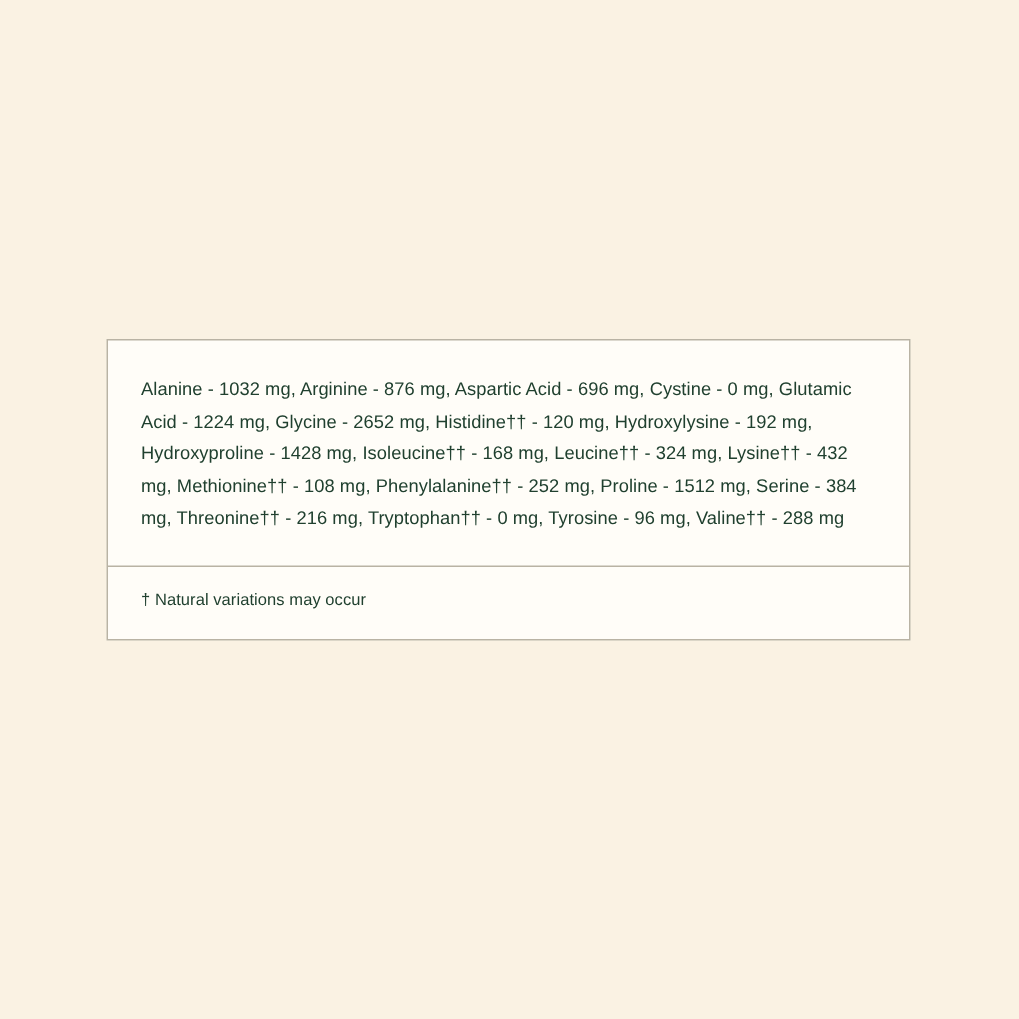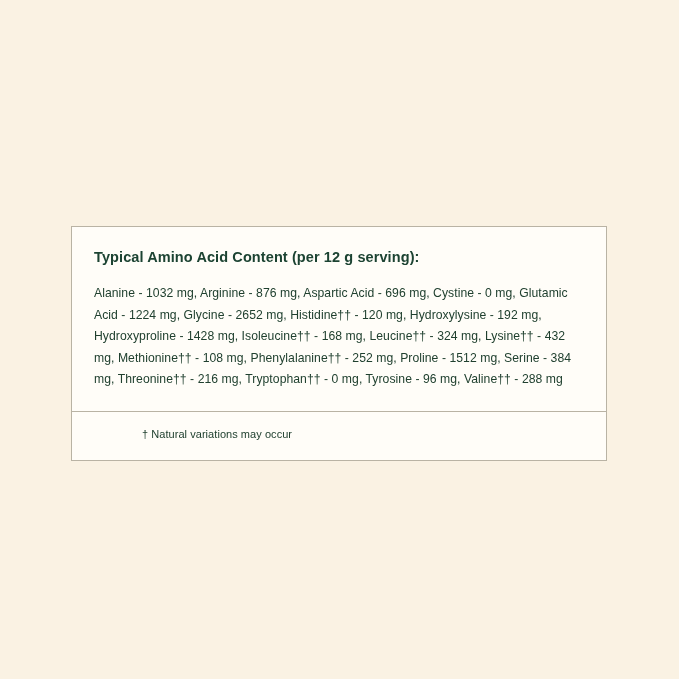--- a/index.html
+++ b/index.html
@@ -39,34 +39,32 @@
     margin: 0;
     letter-spacing: 0.05px;
   }
   .panel-divider {
     height: 1px;
     background: #b9b3a4;
     width: 100%;
   }
   .panel-footer {
     padding: 14px 22px 16px 22px;
-    margin-left: 48px;
   }
   .footnote {
     font-size: 11px;
     color: #20402f;
     line-height: 1.6;
     letter-spacing: 0.05px;
   }
 </style>
 </head>
 <body>
 
 <div class="panel">
   <div class="panel-body">
-    <h2 class="panel-title">Typical Amino Acid Content (per 12 g serving):</h2>
     <p class="panel-content">Alanine - 1032 mg, Arginine - 876 mg, Aspartic Acid - 696 mg, Cystine - 0 mg, Glutamic Acid - 1224 mg, Glycine - 2652 mg, Histidine†† - 120 mg, Hydroxylysine - 192 mg, Hydroxyproline - 1428 mg, Isoleucine†† - 168 mg, Leucine†† - 324 mg, Lysine†† - 432 mg, Methionine†† - 108 mg, Phenylalanine†† - 252 mg, Proline - 1512 mg, Serine - 384 mg, Threonine†† - 216 mg, Tryptophan†† - 0 mg, Tyrosine - 96 mg, Valine†† - 288 mg</p>
   </div>
   <div class="panel-divider"></div>
   <div class="panel-footer">
     <div class="footnote">† Natural variations may occur</div>
   </div>
 </div>
 
 </body></html>

